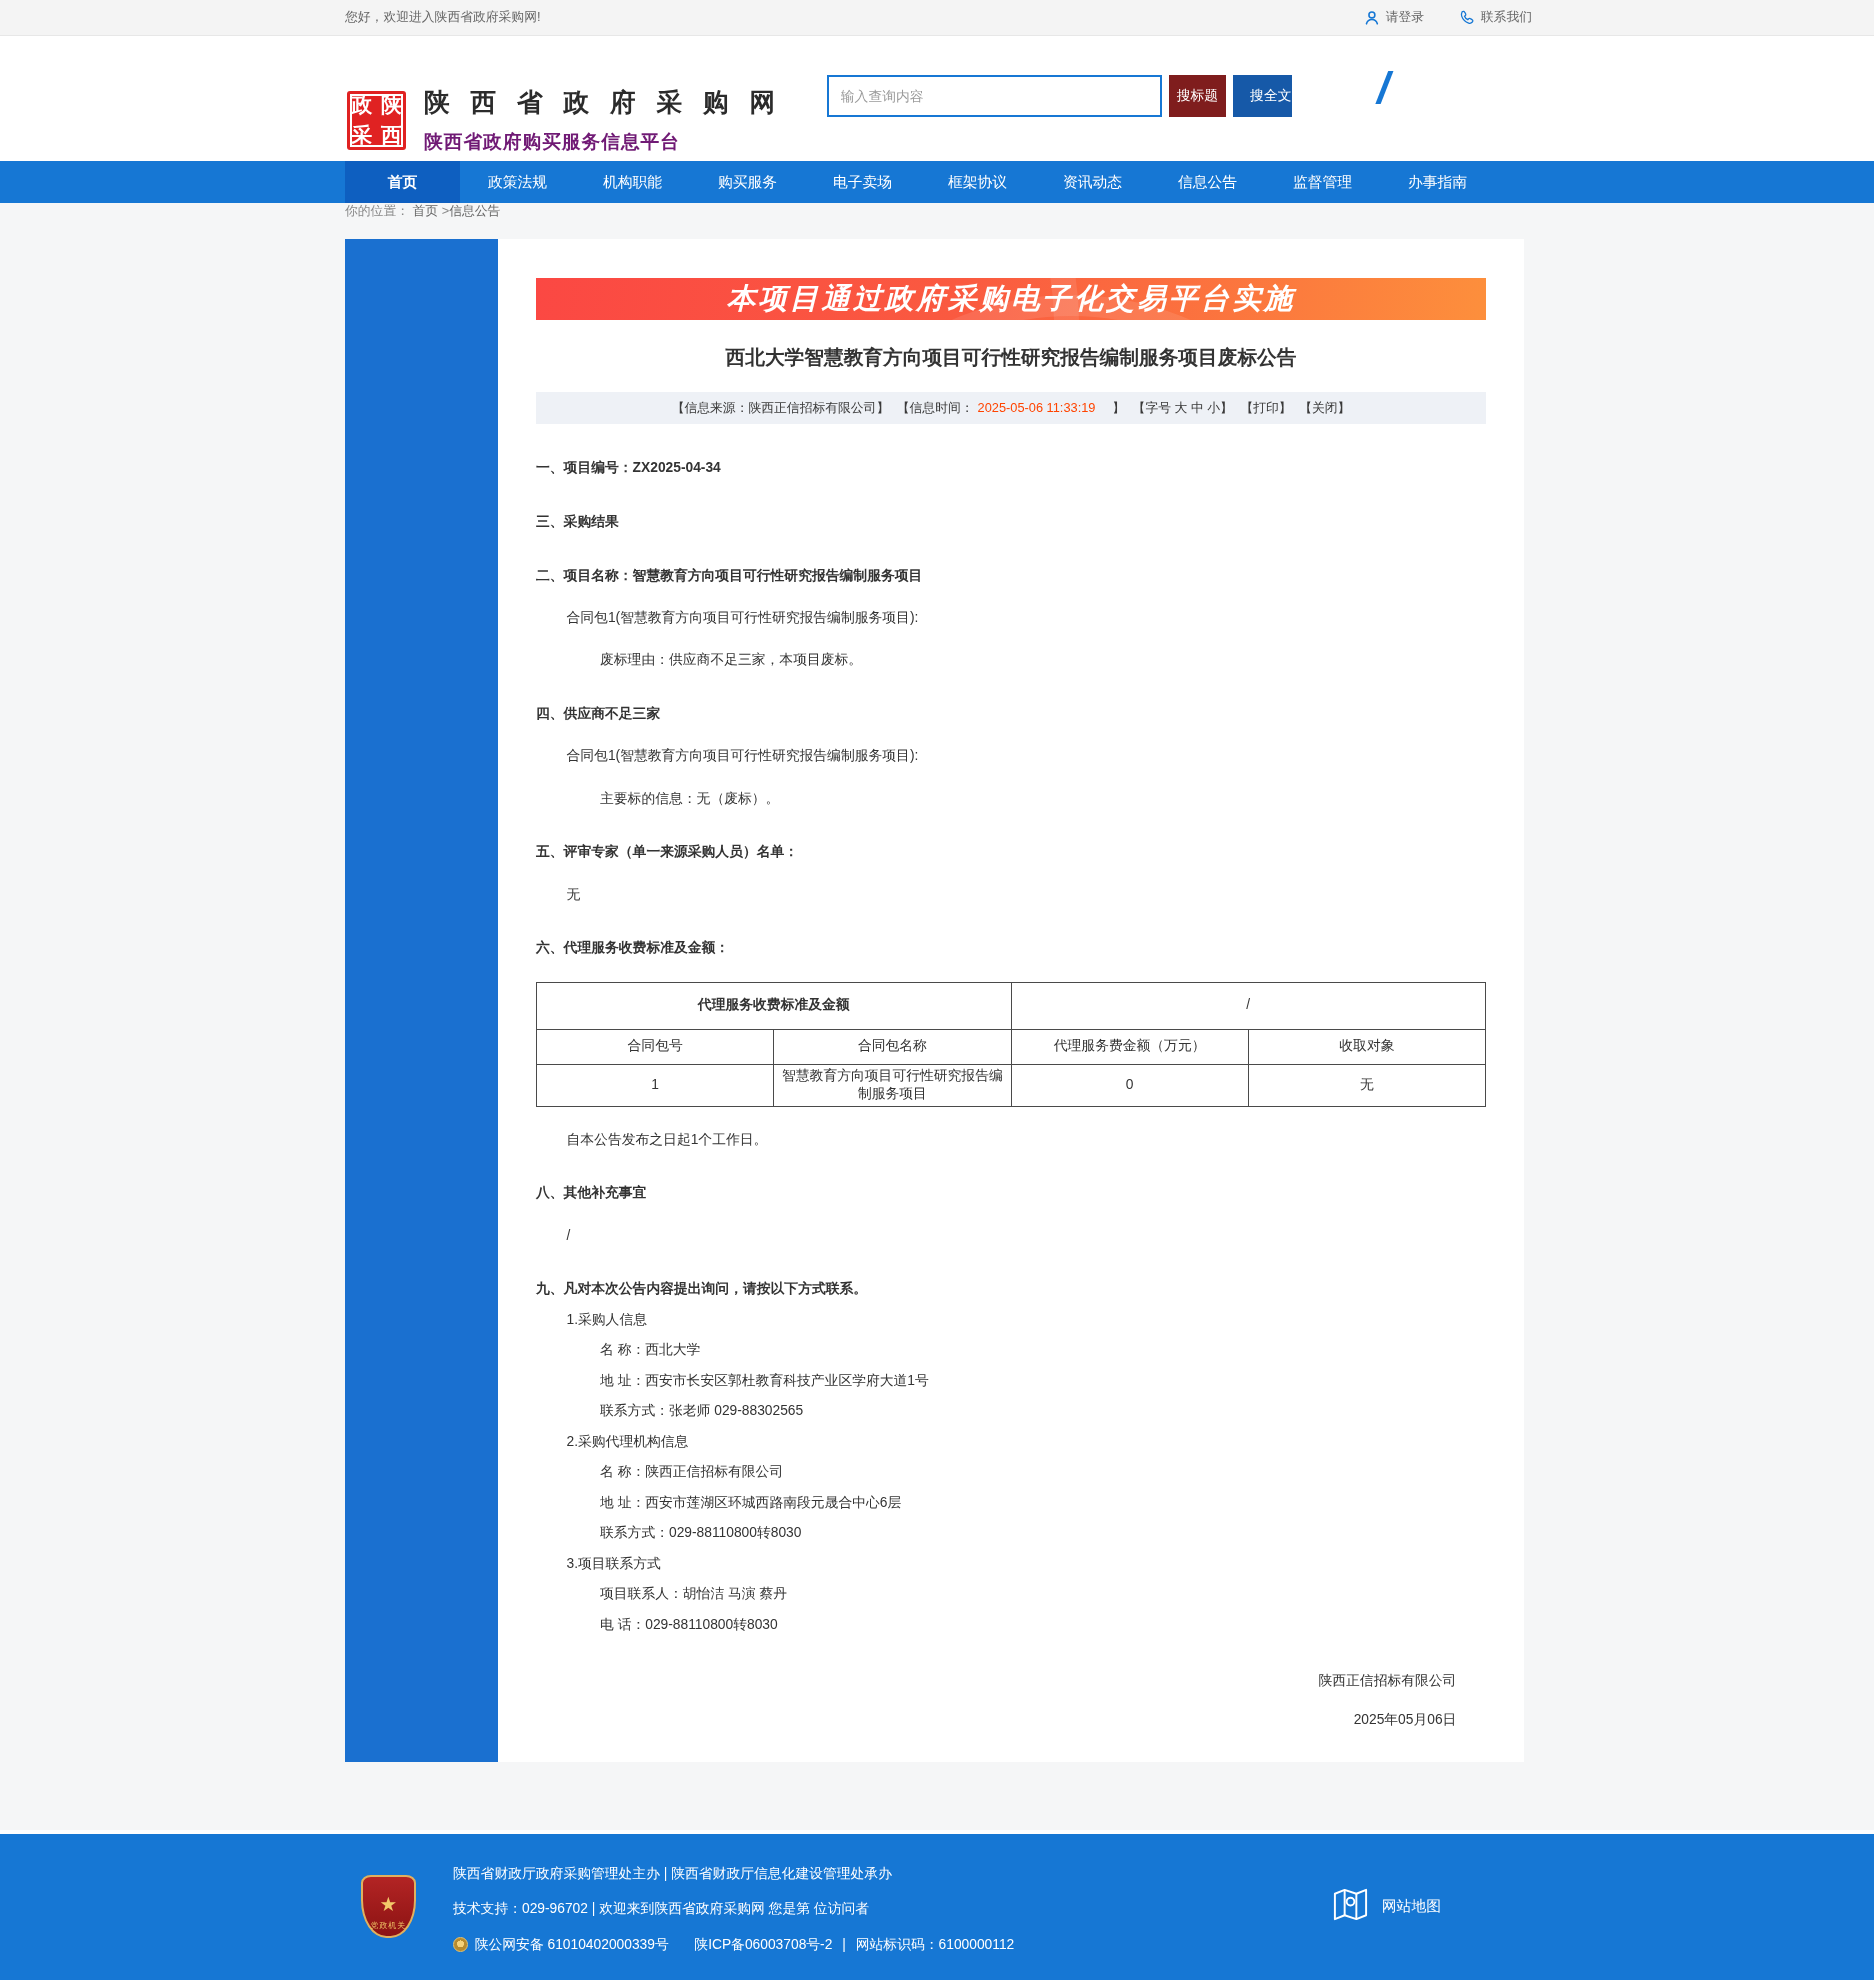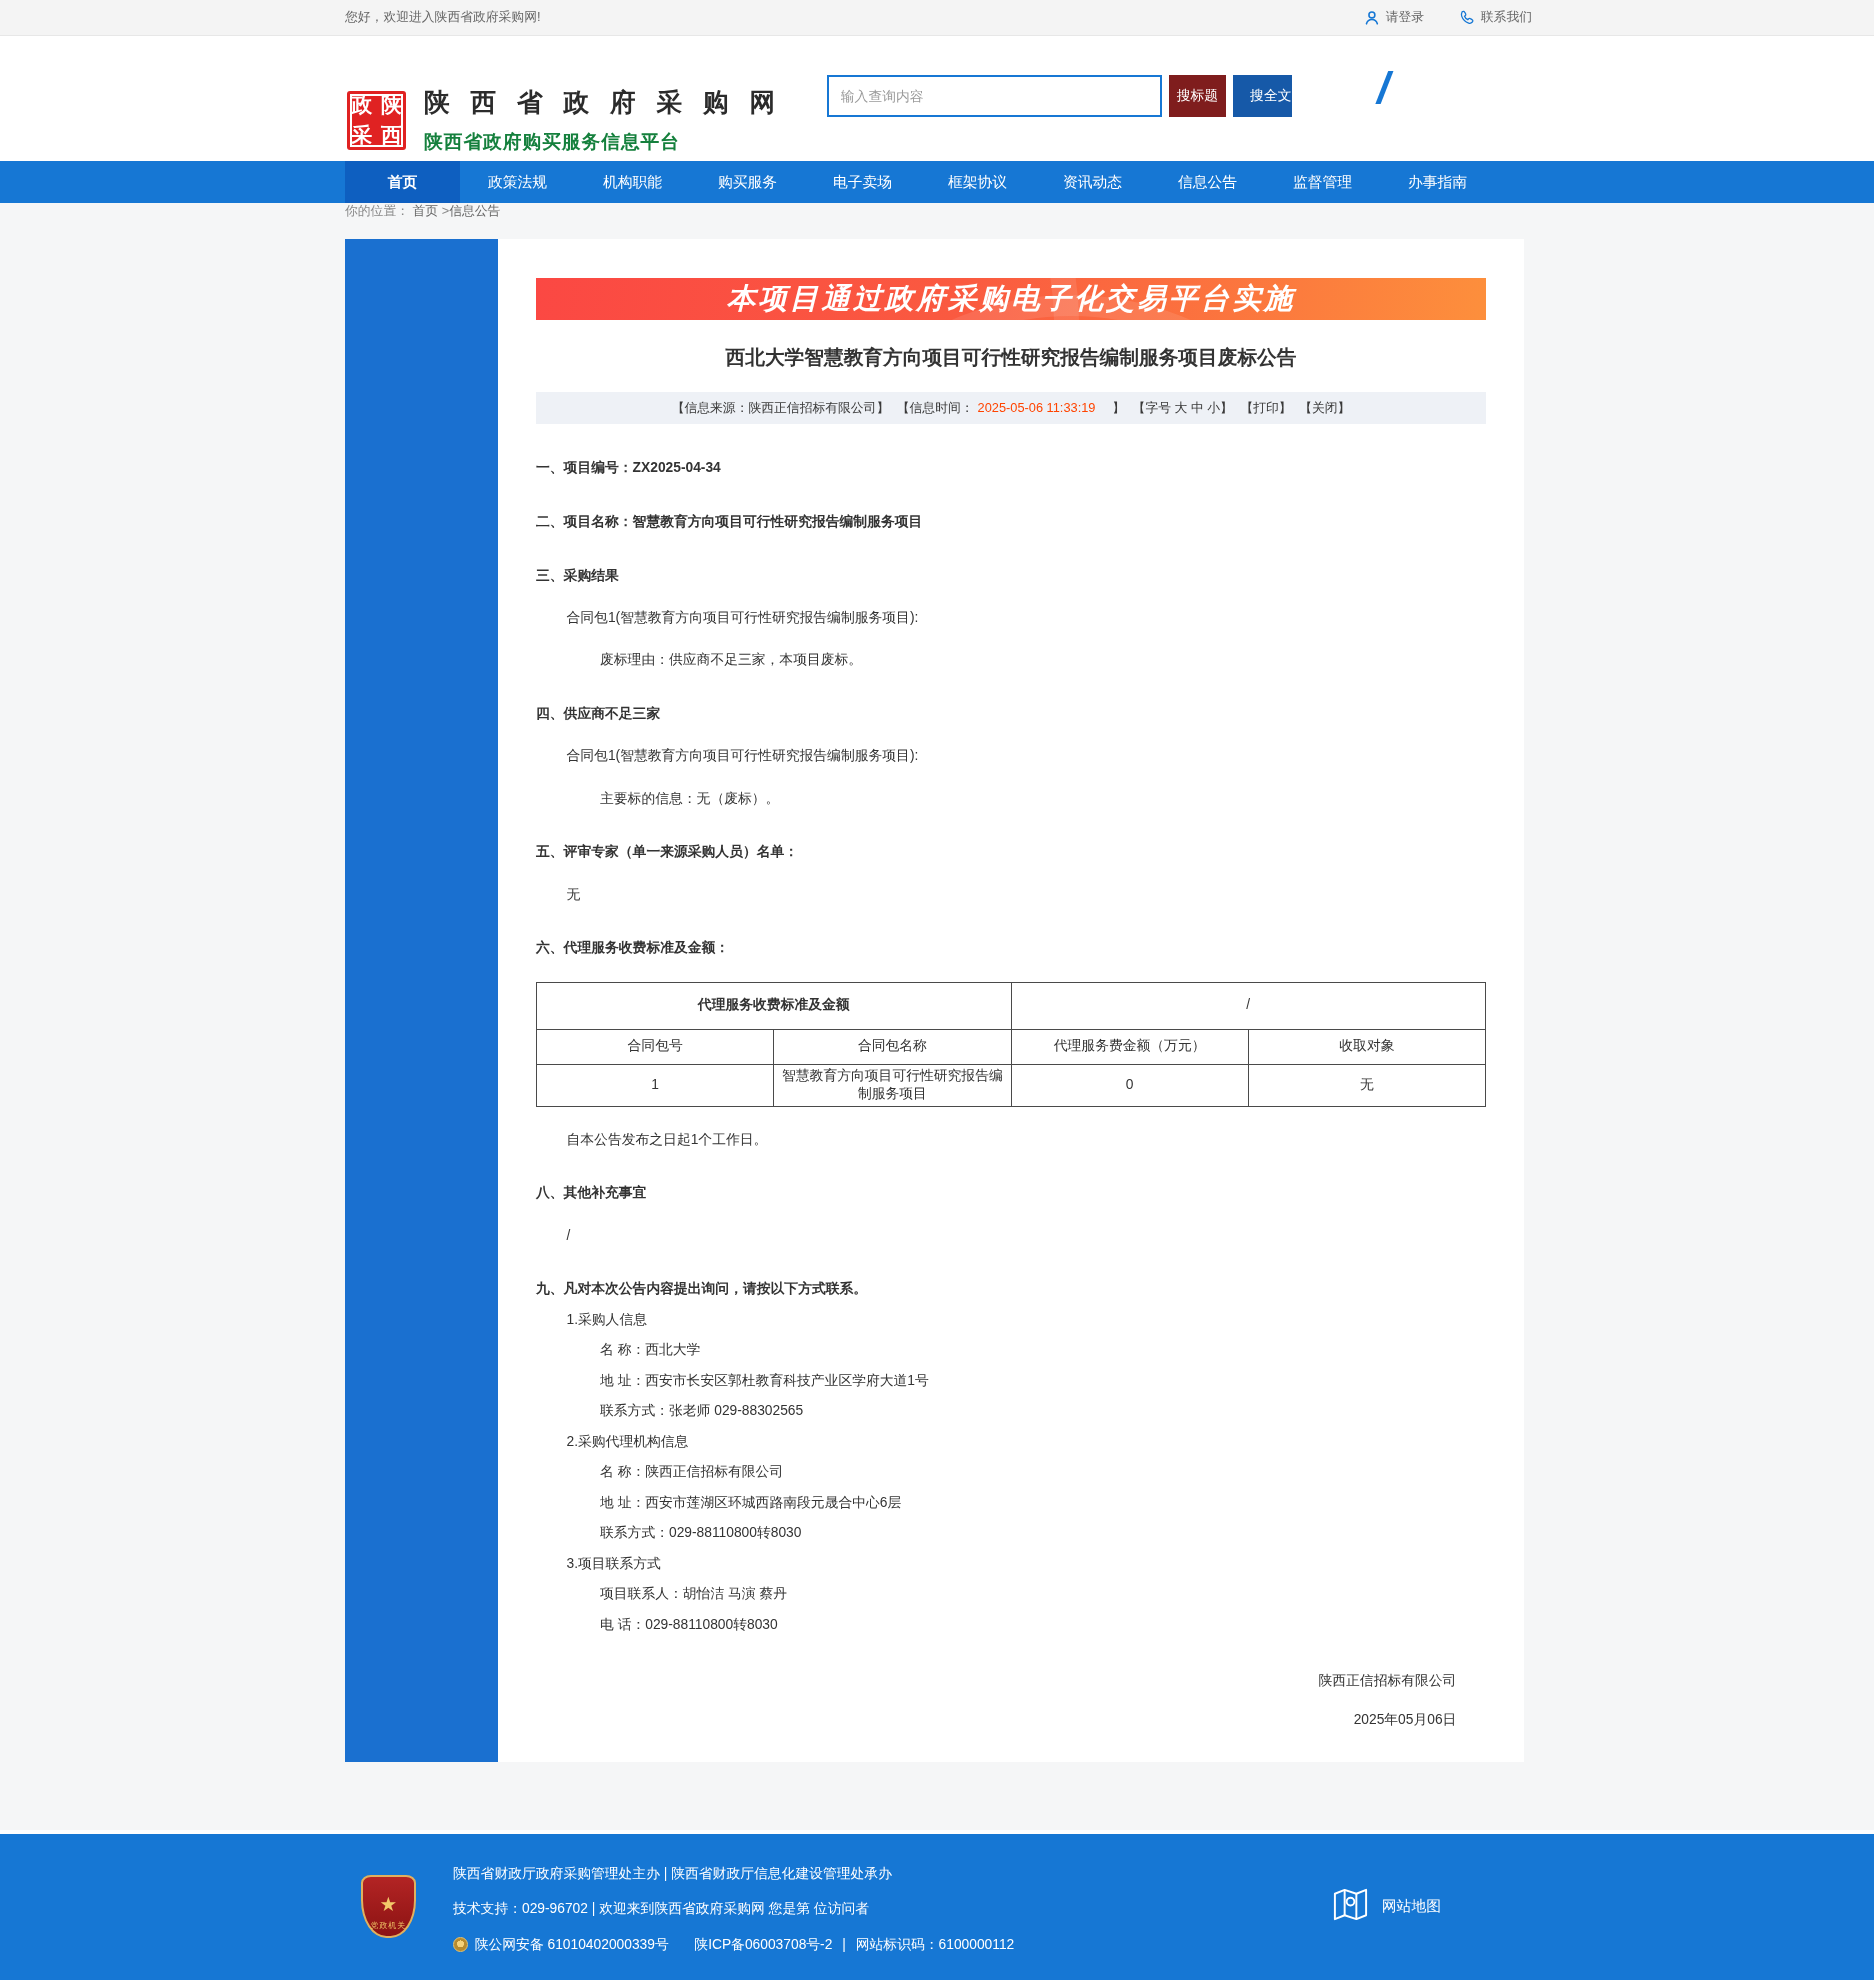--- a/index.html
+++ b/index.html
@@ -14,21 +14,21 @@
   .topbar-inner { margin-left:345px; width:1187px; height:100%; display:flex; align-items:center; font-size:12.8px; color:#666; }
   .topbar-right { margin-left:auto; display:flex; align-items:center; gap:35px; }
   .tb-link { display:flex; align-items:center; gap:5.9px; color:#666; cursor:pointer; }
   .tb-link svg { display:block; }
   
   .header { height:125px; background:#fff; position:relative; flex:0 0 auto; }
   .logo { position:absolute; left:347px; top:55px; width:59px; height:59px; background:#e02222; outline:2px solid #fff; outline-offset:-5.9px; display:grid; grid-template-columns:1fr 1fr; grid-template-rows:1fr 1fr; border-radius:3px; }
   .logo span { color:#fff; font-weight:bold; font-size:20.7px; line-height:1; display:flex; align-items:center; justify-content:center; font-family:"Liberation Serif","DejaVu Serif",serif; }
   .brand { position:absolute; left:424px; top:49px; }
   .brand-name { font-size:25.6px; font-weight:bold; color:#2b2b2b; letter-spacing:6.9px; }
-  .brand-sub { font-size:18.7px; font-weight:bold; color:#15803d; margin-top:8.9px; letter-spacing:1px; }
+  .brand-sub { font-size:18.7px; font-weight:bold; color:#701a75; margin-top:8.9px; letter-spacing:1px; }
   .search { position:absolute; left:827px; top:39px; display:flex; }
   .search input { width:335px; height:42px; border:2px solid #1677d4; padding:0 11.8px; font-size:13.8px; color:#333; outline:none; background:#fff; }
   .search input::placeholder { color:#9a9a9a; }
   .btn-search1 { width:57px; height:42px; margin-left:6.9px; background:#7f1d1d; color:#fff; border:none; font-size:13.8px; cursor:pointer; }
   .btn-search2 { width:59px; height:42px; margin-left:6.9px; background:#1659a8; color:#fff; border:none; font-size:13.8px; cursor:pointer;padding-left:17px; }
   .hdr-slash { position:absolute; left:1377px; top:25.6px; font-size:45px; font-style:italic; color:#1677d4; font-weight:bold; }
   
   .nav { height:42px; background:#1677d4; flex:0 0 auto; }
   .nav-inner { margin-left:345px; display:flex; height:100%; }
   .nav-item { width:115px; text-align:center; line-height:42px; color:#fff; font-size:14.8px; cursor:pointer; }
@@ -164,22 +164,22 @@
       <div class="meta">
         <span>【信息来源：陕西正信招标有限公司】</span>
         <span>【信息时间：</span><span class="red">2025-05-06 11:33:19</span><span>　】</span>
         <span class="clickable">【字号 大 中 小】</span>
         <span class="clickable">【打印】</span>
         <span class="clickable">【关闭】</span>
       </div>
 
       <div class="doc">
         <div class="h">一、项目编号：ZX2025-04-34</div>
+        <div class="h">三、采购结果</div>
         <div class="h">二、项目名称：智慧教育方向项目可行性研究报告编制服务项目</div>
-        <div class="h">三、采购结果</div>
         <div class="p1">合同包1(智慧教育方向项目可行性研究报告编制服务项目):</div>
         <div class="p2">废标理由：供应商不足三家，本项目废标。</div>
         <div class="h">四、供应商不足三家</div>
         <div class="p1">合同包1(智慧教育方向项目可行性研究报告编制服务项目):</div>
         <div class="p2">主要标的信息：无（废标）。</div>
         <div class="h">五、评审专家（单一来源采购人员）名单：</div>
         <div class="p1">无</div>
         <div class="h">六、代理服务收费标准及金额：</div>
 
         <table class="fee-table">

